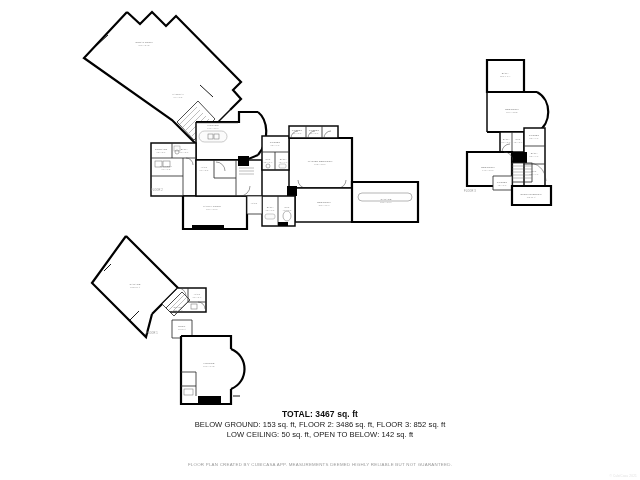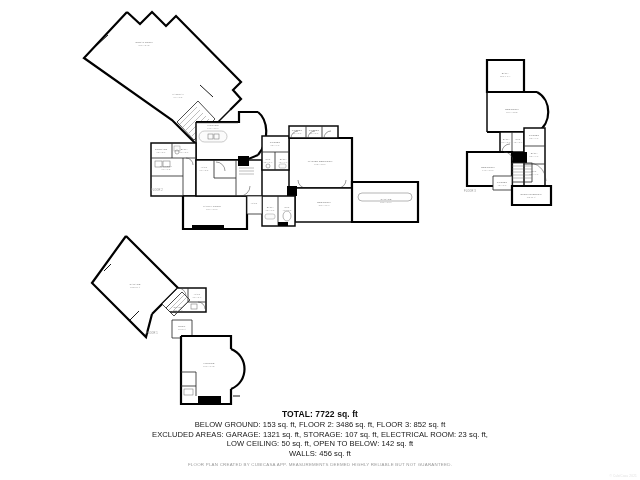--- a/index.html
+++ b/index.html
@@ -381,22 +381,20 @@
     <path class="wall-inner" d="M181 372 L196 372"></path>
     <path class="wall-inner" d="M181 386 L196 386"></path>
     <path class="wall-inner" d="M196 372 L196 396"></path>
     <rect class="fixture" x="184" y="389" width="9" height="6"></rect>
   </g>
   <text class="floor-tag" x="146" y="334">FLOOR 1</text>
 
 </svg>
 
 <div class="summary-block">
-  <div class="summary-total">TOTAL: 7722 sq. ft</div>
+  <div class="summary-total">TOTAL: 3467 sq. ft</div>
   <div class="summary-line">BELOW GROUND: 153 sq. ft, FLOOR 2: 3486 sq. ft, FLOOR 3: 852 sq. ft</div>
-  <div class="summary-line">EXCLUDED AREAS: GARAGE: 1321 sq. ft, STORAGE: 107 sq. ft, ELECTRICAL ROOM: 23 sq. ft,</div>
   <div class="summary-line">LOW CEILING: 50 sq. ft, OPEN TO BELOW: 142 sq. ft</div>
-  <div class="summary-line">WALLS: 456 sq. ft</div>
 </div>
 
 <div class="disclaimer">FLOOR PLAN CREATED BY CUBICASA APP. MEASUREMENTS DEEMED HIGHLY RELIABLE BUT NOT GUARANTEED.</div>
 
 <div class="watermark">© CubiCasa 2021</div>
 
 </body></html>

